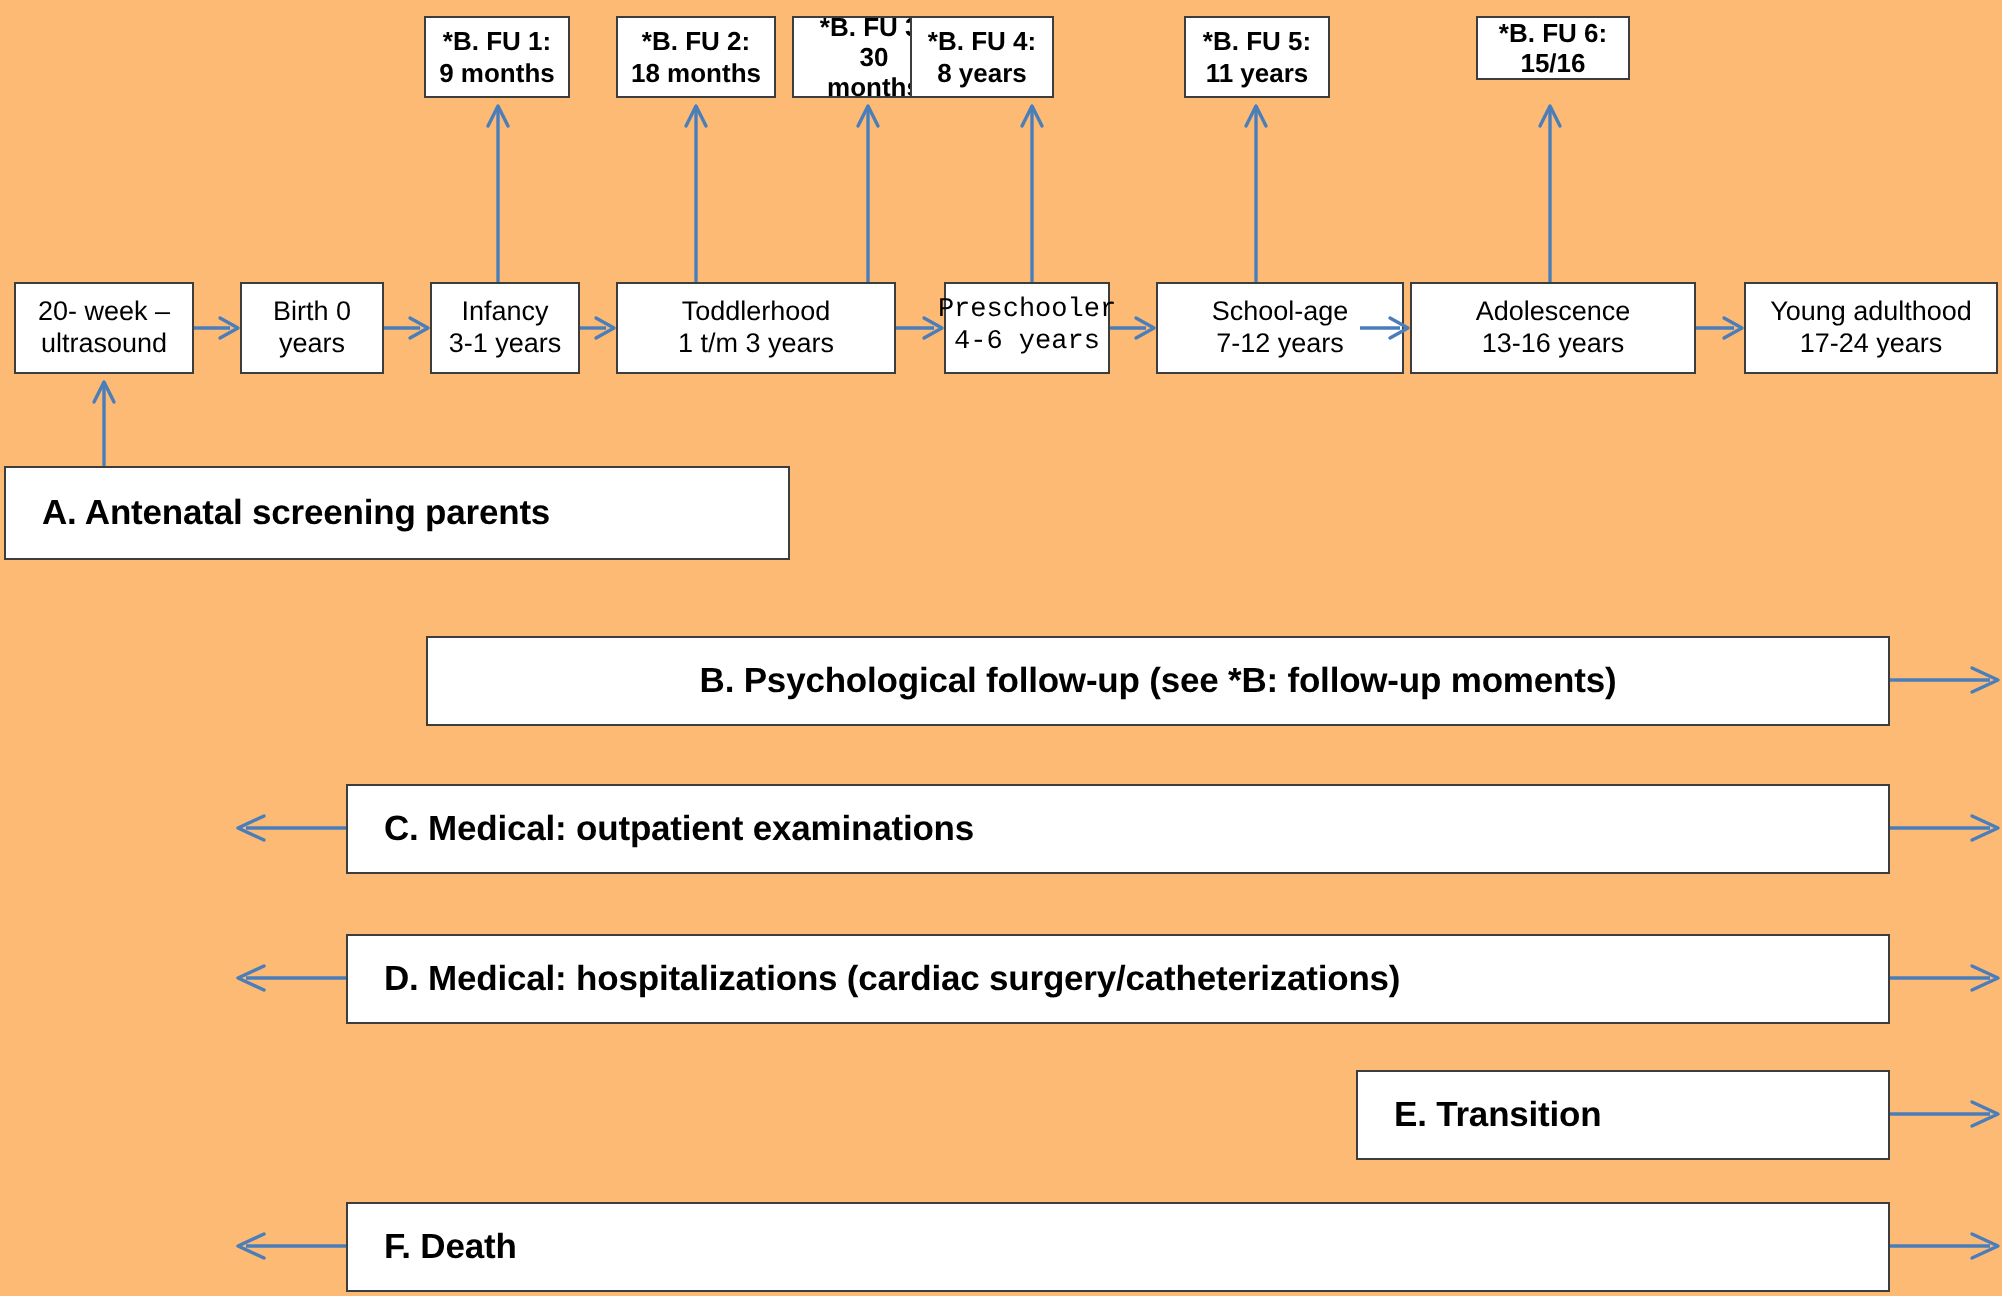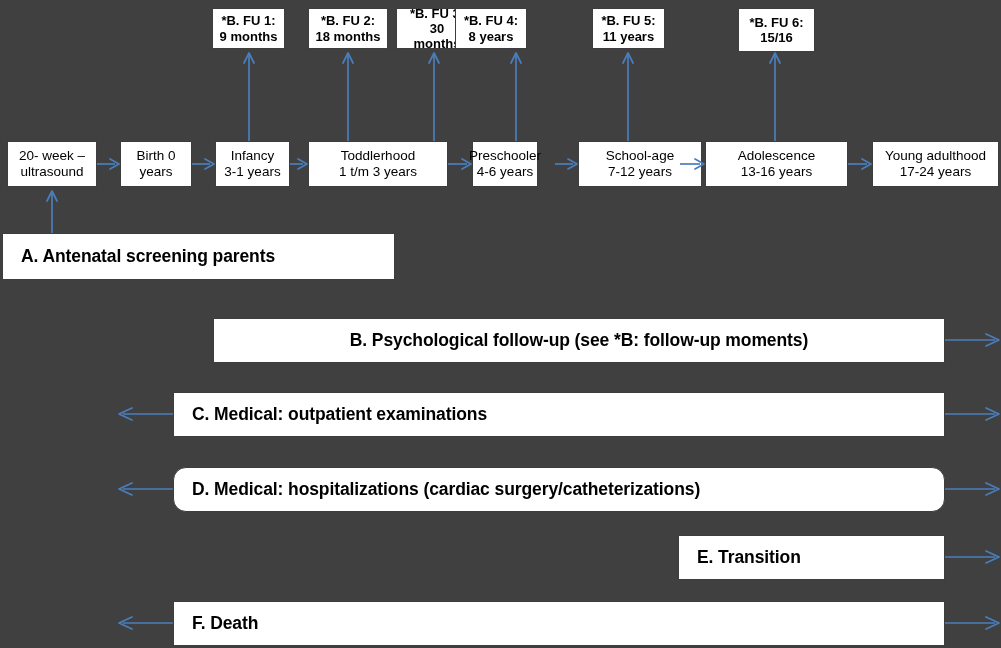--- a/index.html
+++ b/index.html
@@ -9,21 +9,21 @@
   }
   body {
     font-family: "Liberation Sans", sans-serif;
     color: #000000;
   }
   #canvas {
     position: relative;
     width: 1001px;
     height: 648px;
     overflow: hidden;
-    background: #404040;
+    background: #fdba74;
   }
   .node {
     position: absolute;
     box-sizing: border-box;
     border: 1.6px solid #3d3d3d;
     background: #ffffff;
     display: flex;
     align-items: center;
     justify-content: center;
     text-align: center;
@@ -113,21 +113,21 @@
     </div>
   </div>
 
   <div class="node fu twoline" style="left:592px; top:8px; width:73px; height:41px;">
     <div>
       <span>*B. FU 5:</span>
       <span>11 years</span>
     </div>
   </div>
 
-  <div class="node fu twoline" style="left:738px; top:8px; width:77px; height:44px;">
+  <div class="node fu twoline" style="left:738px; top:8px; width:77px; height:32px;">
     <div>
       <span>*B. FU 6:</span>
       <span>15/16</span>
     </div>
   </div>
 
   <div class="node stage twoline" style="left:7px; top:141px; width:90px; height:46px;">
     <div>
       <span>20- week –</span>
       <span>ultrasound</span>
@@ -148,21 +148,21 @@
     </div>
   </div>
 
   <div class="node stage twoline" style="left:308px; top:141px; width:140px; height:46px;">
     <div>
       <span>Toddlerhood</span>
       <span>1 t/m 3 years</span>
     </div>
   </div>
 
-  <div class="node stage twoline" style="left:472px; top:141px; width:66px; height:46px;">
+  <div class="node stage twoline" style="left:472px; top:141px; width:83px; height:46px;font-family:Liberation Mono, monospace;">
     <div>
       <span>Preschooler</span>
       <span>4-6 years</span>
     </div>
   </div>
 
   <div class="node stage twoline" style="left:578px; top:141px; width:124px; height:46px;">
     <div>
       <span>School-age</span>
       <span>7-12 years</span>
@@ -188,21 +188,21 @@
   </div>
 
   <div class="bar centered" style="left:213px; top:318px; width:732px; height:45px;">
     <span>B. Psychological follow-up (see *B: follow-up moments)</span>
   </div>
 
   <div class="bar" style="left:173px; top:392px; width:772px; height:45px;">
     <span>C. Medical: outpatient examinations</span>
   </div>
 
-  <div class="bar" style="left:173px; top:467px; width:772px; height:45px;border-radius:13px;">
+  <div class="bar" style="left:173px; top:467px; width:772px; height:45px;">
     <span>D. Medical: hospitalizations (cardiac surgery/catheterizations)</span>
   </div>
 
   <div class="bar" style="left:678px; top:535px; width:267px; height:45px;">
     <span>E. Transition</span>
   </div>
 
   <div class="bar" style="left:173px; top:601px; width:772px; height:45px;">
     <span>F. Death</span>
   </div>

